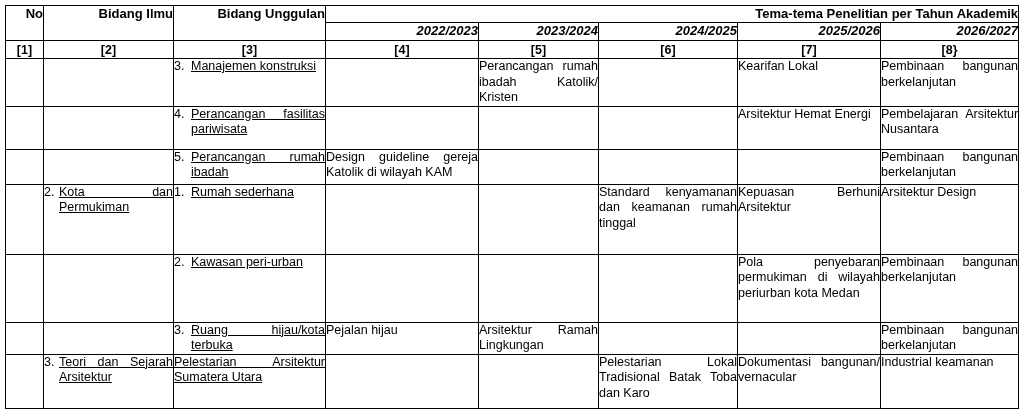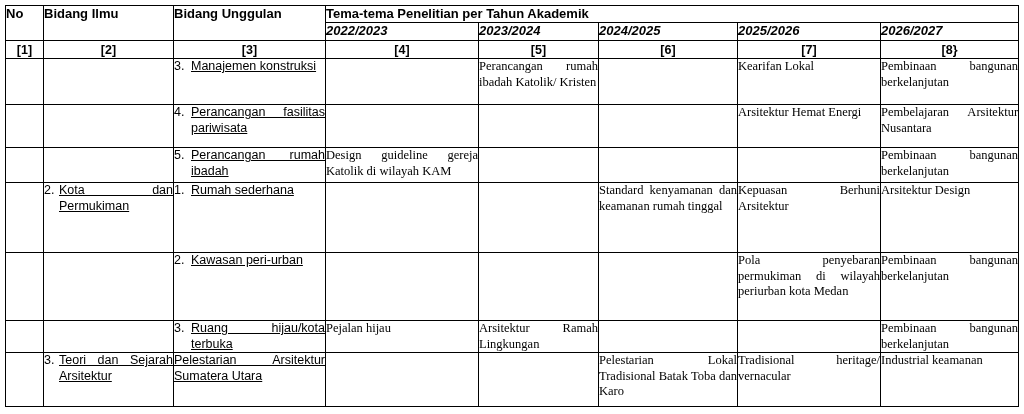--- a/index.html
+++ b/index.html
@@ -27,21 +27,21 @@
   table.roadmap td {
     border: 1.5px solid #000;
     vertical-align: top;
     overflow: hidden;
     padding: 0;
   }
   
   thead th {
     font-size: 13px;
     font-weight: bold;
-    text-align: left;
+    text-align: right;
     vertical-align: middle;
     padding: 1px 2px;
     line-height: 15px;
   }
   tr.h-group { height: 17px; }
   tr.h-years { height: 18px; font-style: italic; }
   tr.h-index { height: 18px; }
   tr.h-index td {
     font-size: 12.5px;
     font-weight: bold;
@@ -58,21 +58,21 @@
   tbody tr:nth-of-type(2) { height: 43px; }
   tbody tr:nth-of-type(3) { height: 35px; }
   tbody tr:nth-of-type(4) { height: 70px; }
   tbody tr:nth-of-type(5) { height: 68px; }
   tbody tr:nth-of-type(6) { height: 32px; }
   tbody tr:nth-of-type(7) { height: 54px; }
 
   td.c-no { padding: 3px 2px 0 2px; text-align: center; }
   td.c-ilmu { padding: 3px 5px 0 2px; }
   td.c-unggulan { padding: 3px 9px 0 13px; }
-  td.c-year { padding: 3px 7px 0 6px; font-family: Liberation Serif, serif; }
+  td.c-year { padding: 3px 7px 0 6px; }
 
   .cellflex { display: flex; align-items: flex-start; }
   .cellflex .num { flex: 0 0 17px; }
   td.c-ilmu .cellflex .num { flex: 0 0 15px; }
   .cellflex .num:empty { display: none; }
   .cellflex .txt {
     flex: 1 1 auto;
     min-width: 0;
     text-align: justify;
     text-decoration: underline;
@@ -324,21 +324,21 @@
           <td class="c-year">
             <div class="jtxt"></div>
           </td>
           <td class="c-year">
             <div class="jtxt"></div>
           </td>
           <td class="c-year">
             <div class="jtxt">Pelestarian Lokal Tradisional Batak Toba dan Karo</div>
           </td>
           <td class="c-year">
-            <div class="jtxt">Tradisional heritage/ vernacular</div>
+            <div class="jtxt">Dokumentasi bangunan/ vernacular</div>
           </td>
           <td class="c-year">
             <div class="jtxt">Industrial keamanan</div>
           </td>
         </tr>
       </tbody>
   </table>
 </div>
 
 </body></html>

